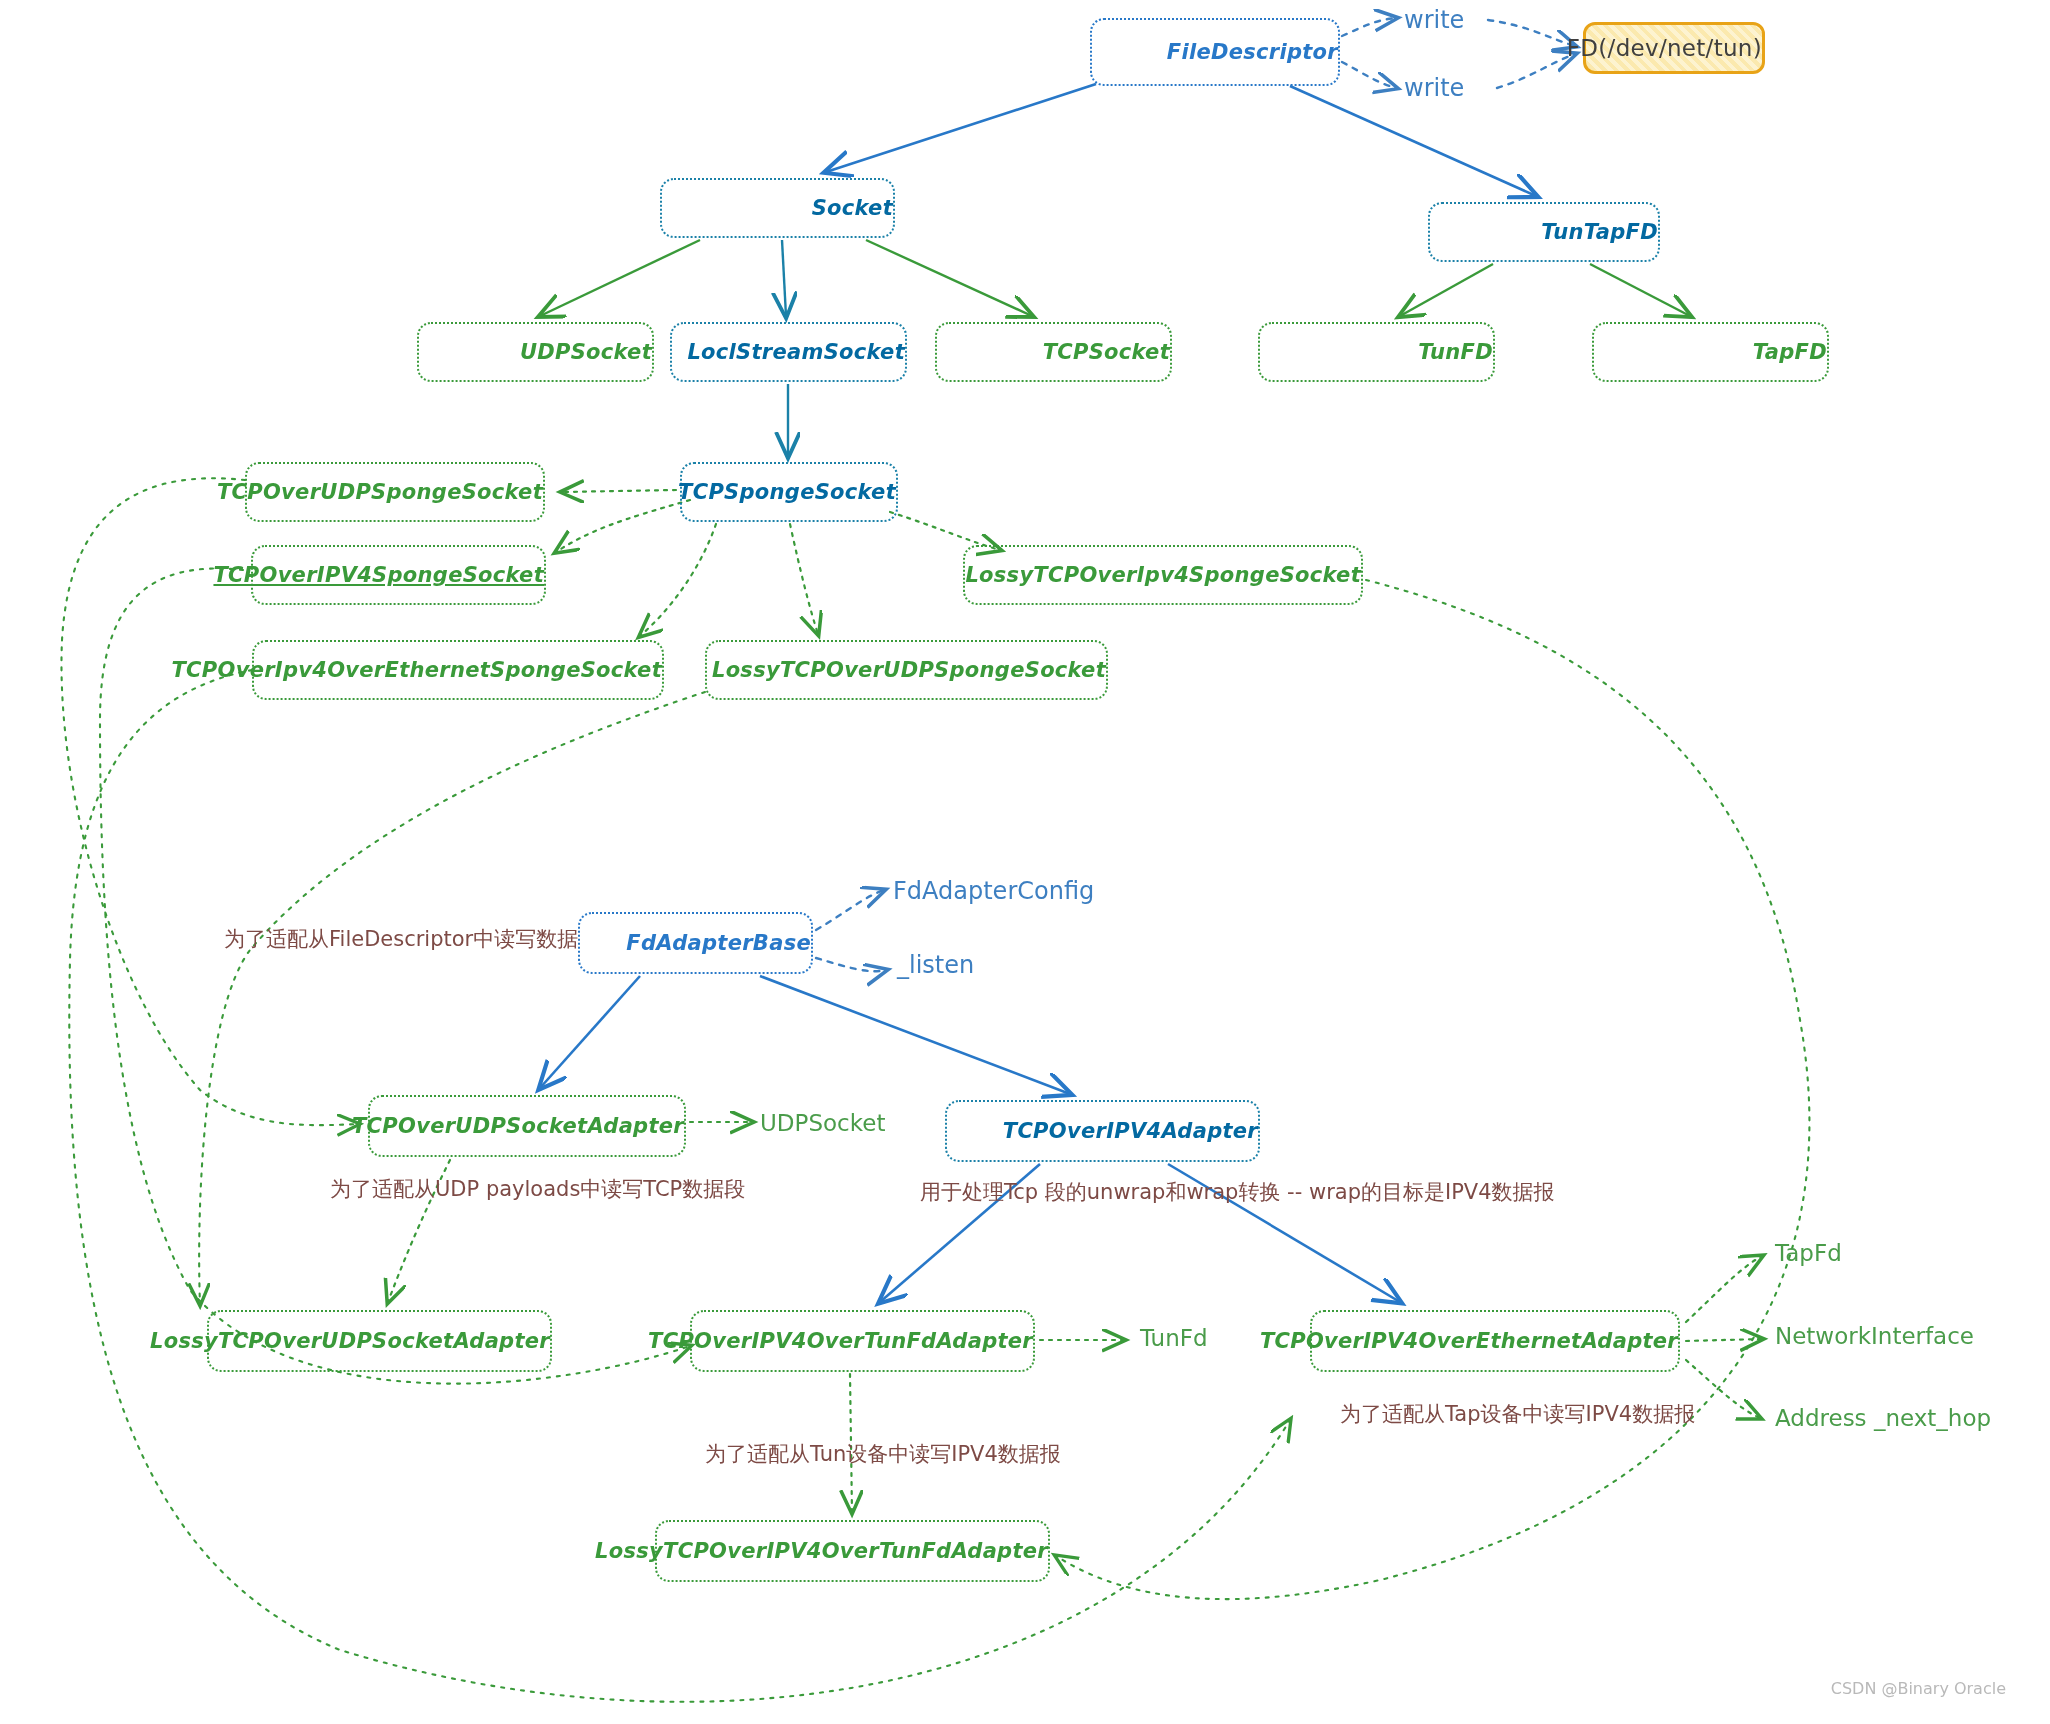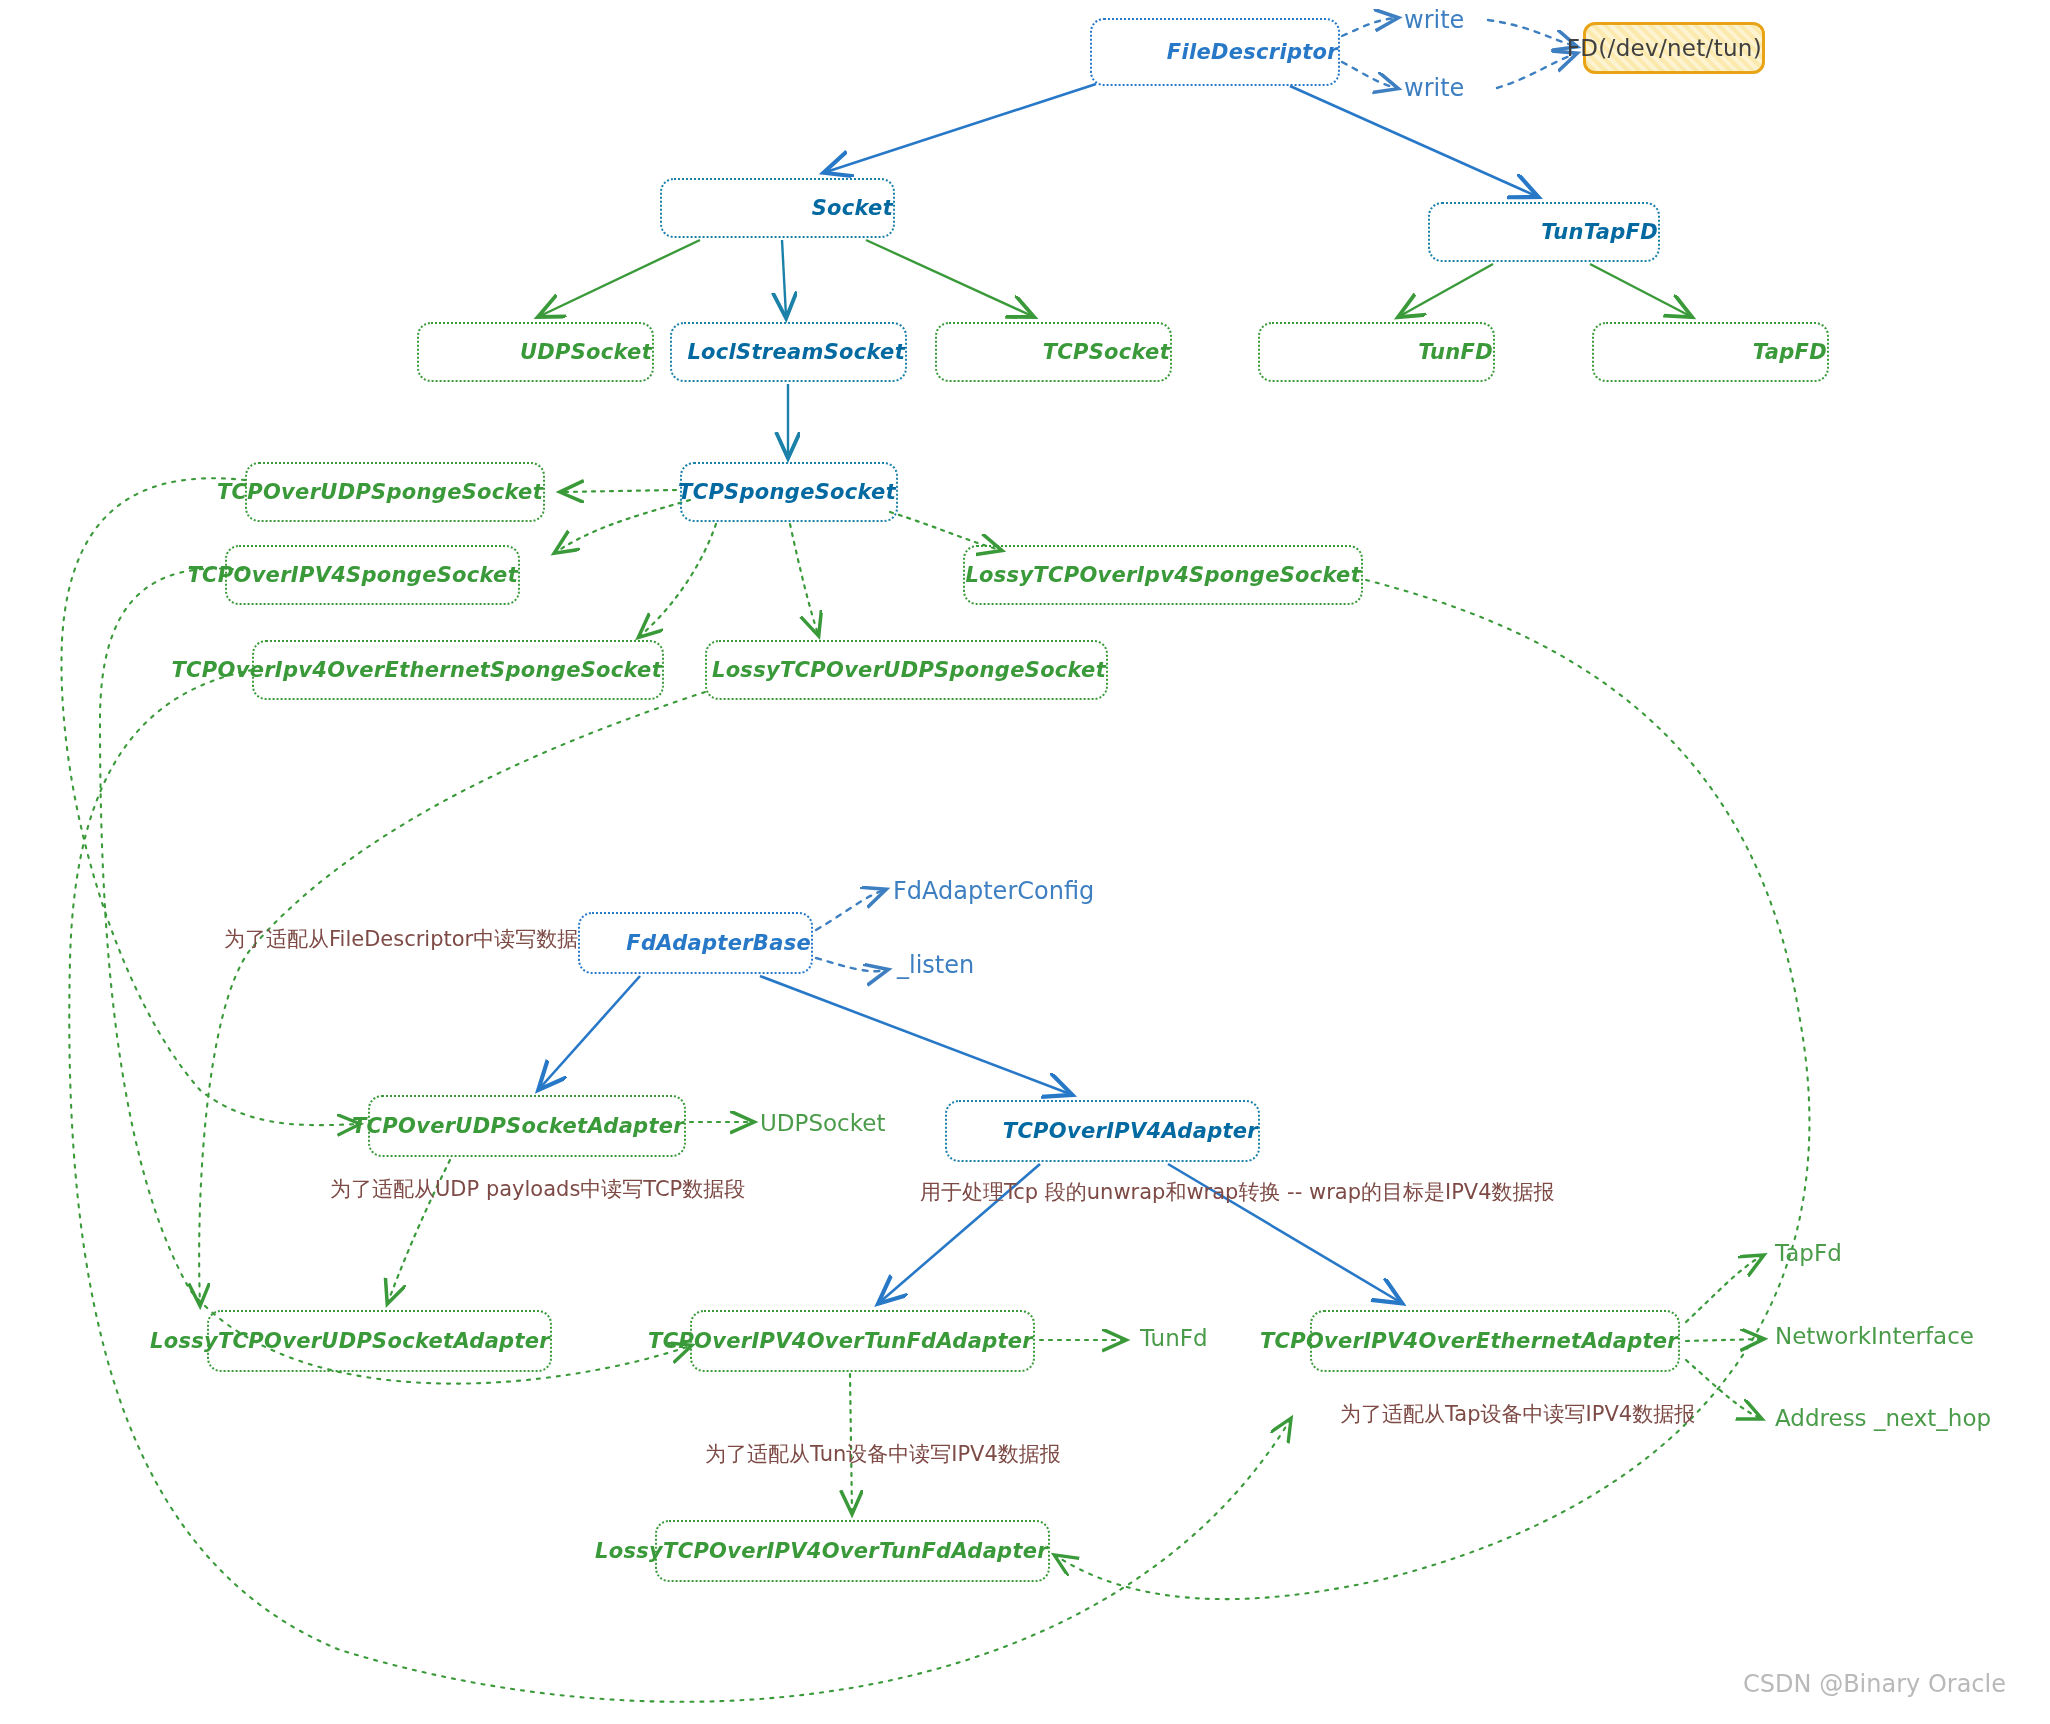--- a/index.html
+++ b/index.html
@@ -26,21 +26,21 @@
           repeating-linear-gradient(45deg,#fdf3d0 0 4px,#fbe9ae 4px 8px),
           repeating-linear-gradient(-45deg,rgba(233,170,30,.20) 0 4px,transparent 4px 8px);
         font-size:23px;font-style:normal;font-weight:400;}
   .n-fd .lbl{font-style:normal;font-weight:400;font-size:23px;margin-left:32px;}
 
   
   .flab{position:absolute;white-space:nowrap;font-family:"DejaVu Sans", sans-serif;}
   .flab.blue{color:#3d7fc1;font-size:24px;}
   .flab.green{color:#4a9c4a;font-size:23px;}
   .flab.note{color:#7d4a45;font-size:21px;}
-  .watermark{position:absolute;color:#b9b9b9;font-size:24px;right:44px;bottom:26px;
+  .watermark{position:absolute;color:#b9b9b9;font-size:16px;right:44px;bottom:26px;
              font-family:"DejaVu Sans", sans-serif;}
 </style>
 </head>
 <body>
 
 <div id="stage">
 
   <svg id="wires" viewBox="0 0 2050 1724" preserveAspectRatio="none">
     <defs>
       <marker id="ah-blue" markerWidth="13" markerHeight="13" refX="10" refY="5" orient="auto">
@@ -178,21 +178,21 @@
       </div>
       <div class="node n-green" style="left: 1592px; top: 322px; width: 237px; height: 60px;">
         <span class="lbl">TapFD</span>
       </div>
       <div class="node n-green" style="left: 245px; top: 462px; width: 300px; height: 60px;">
         <span class="lbl">TCPOverUDPSpongeSocket</span>
       </div>
       <div class="node n-teal" style="left: 680px; top: 462px; width: 218px; height: 60px;">
         <span class="lbl">TCPSpongeSocket</span>
       </div>
-      <div class="node n-green" style="left: 225px; top: 545px; width: 295px; height: 60px;">
+      <div class="node n-green" style="left: 251px; top: 545px; width: 295px; height: 60px; text-decoration: underline;">
         <span class="lbl">TCPOverIPV4SpongeSocket</span>
       </div>
       <div class="node n-green" style="left: 963px; top: 545px; width: 400px; height: 60px;">
         <span class="lbl">LossyTCPOverIpv4SpongeSocket</span>
       </div>
       <div class="node n-green" style="left: 252px; top: 640px; width: 412px; height: 60px;">
         <span class="lbl">TCPOverIpv4OverEthernetSpongeSocket</span>
       </div>
       <div class="node n-green" style="left: 705px; top: 640px; width: 403px; height: 60px;">
         <span class="lbl">LossyTCPOverUDPSpongeSocket</span>

